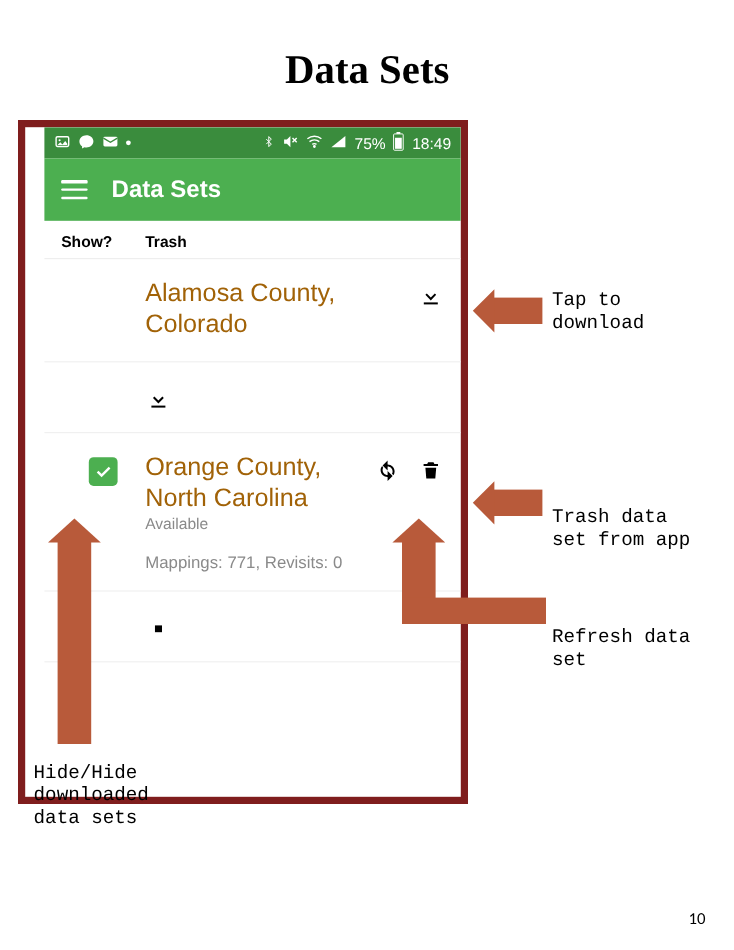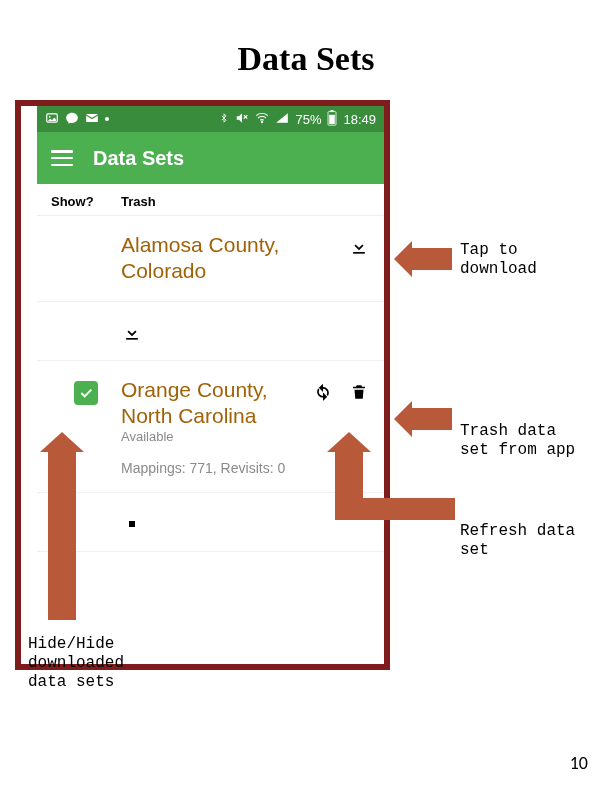--- a/index.html
+++ b/index.html
@@ -123,21 +123,21 @@
   .tail-h {
     position:absolute;
     height:22px;
     background:#b85a3a;
   }
 
   .page-number {
     position:absolute;
     right:24px;
     bottom:18px;
-    font-size:18px;
+    font-size:14px;
     font-family: Calibri, Arial, sans-serif;
     color:#000;
   }
 </style>
 </head>
 <body>
 
 <div class="page-title">Data Sets</div>
 
 <div class="phone-frame">

